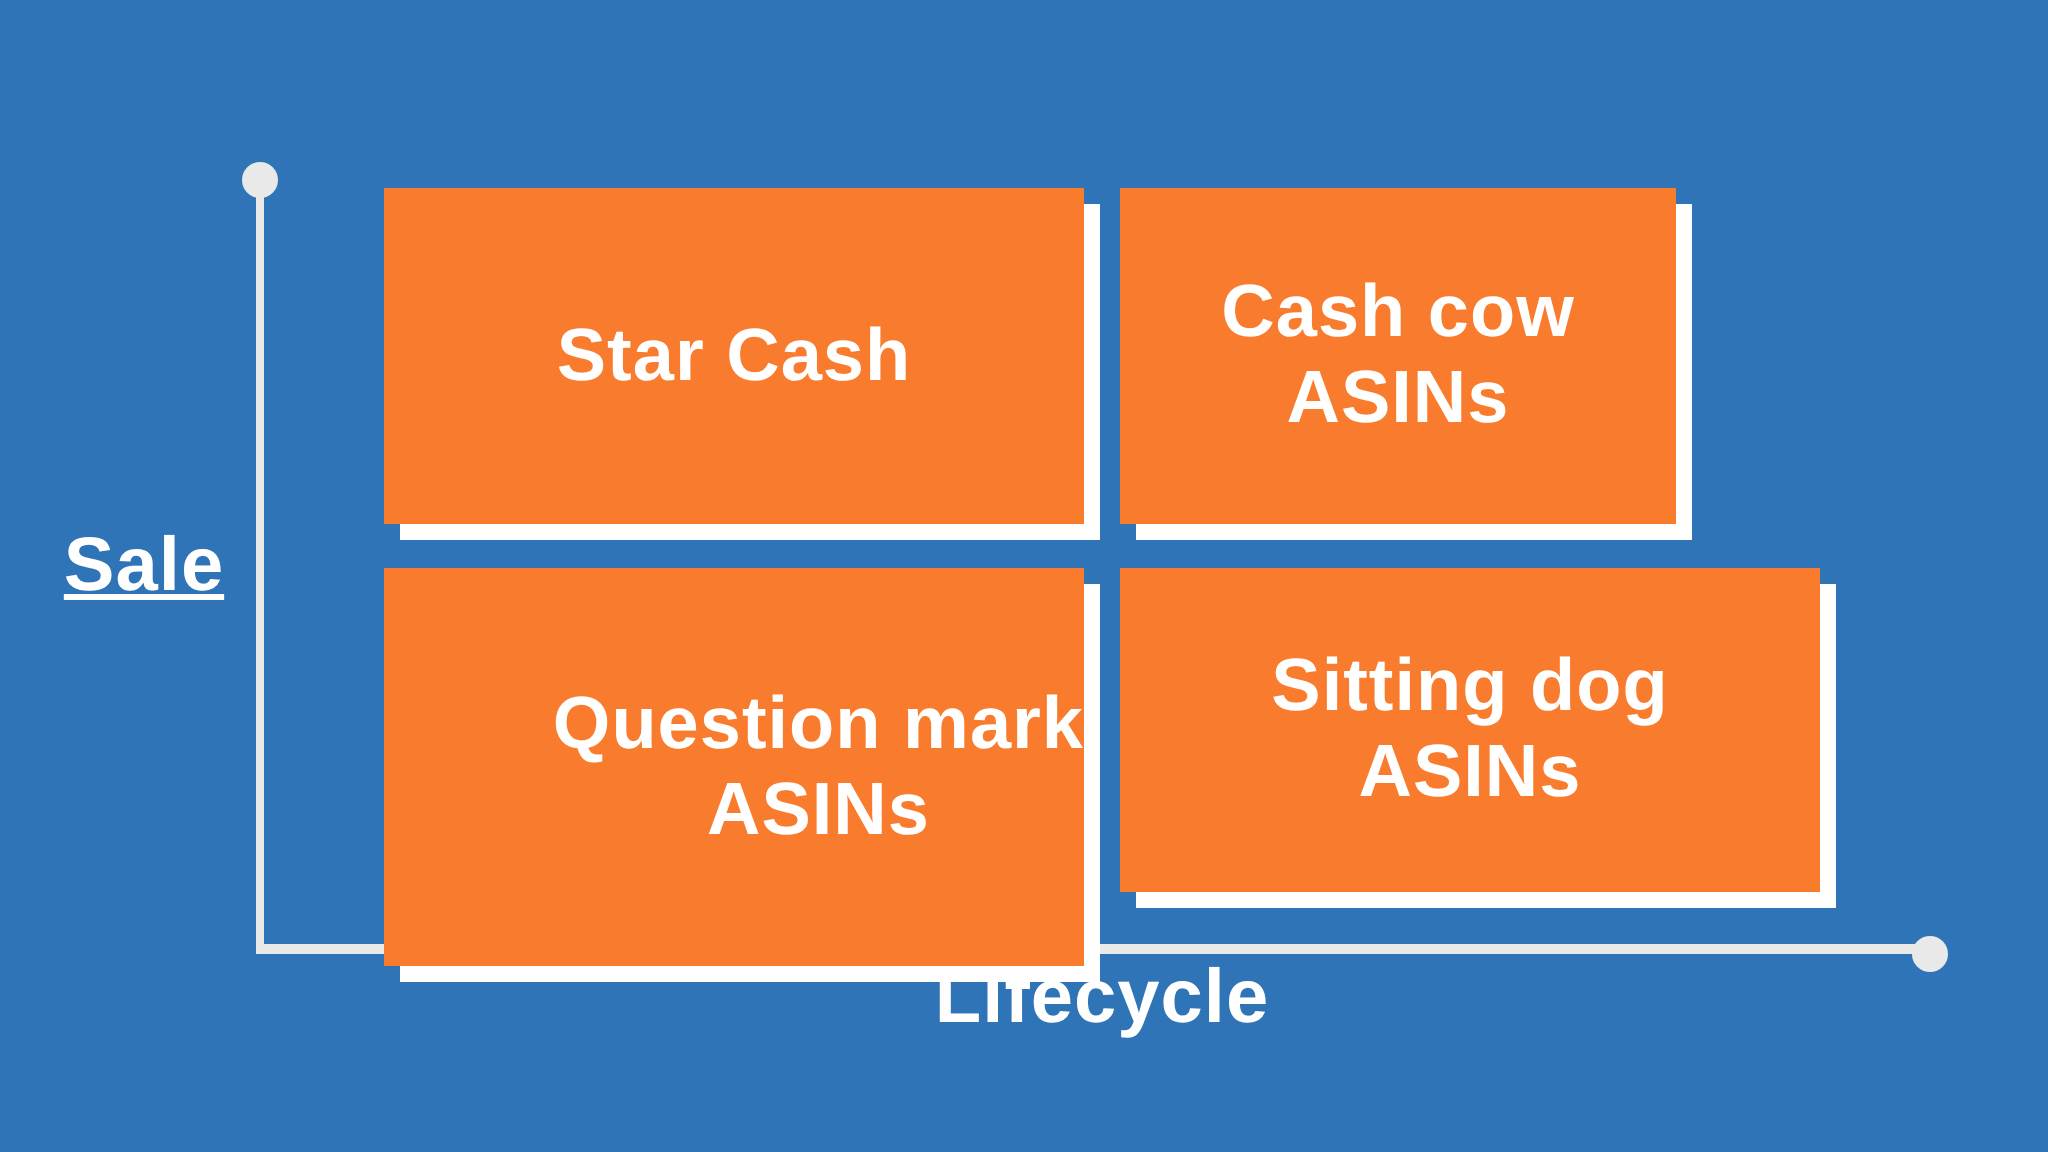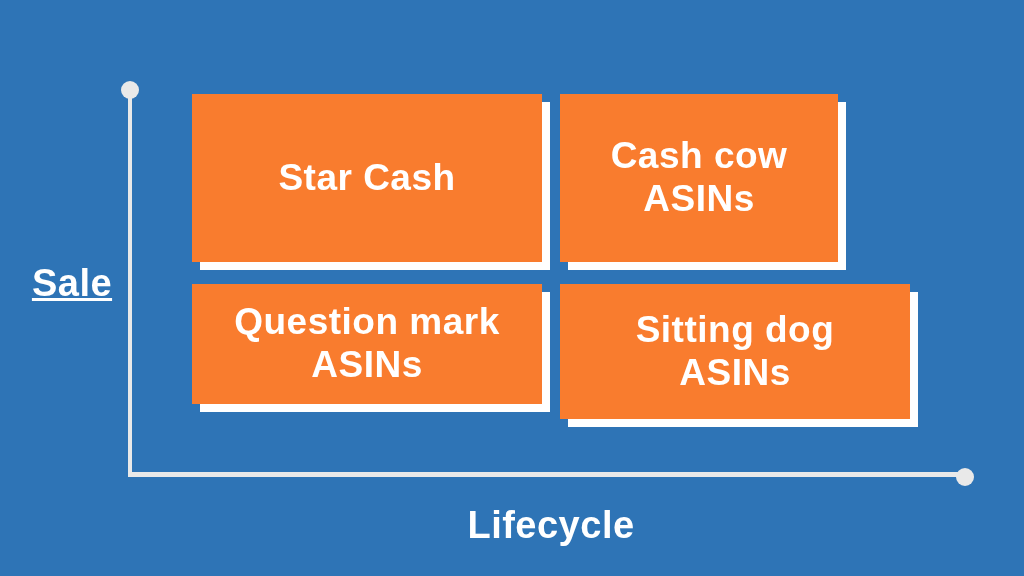--- a/index.html
+++ b/index.html
@@ -17,38 +17,38 @@
     box-shadow: 8px 8px 0 0 var(--shadow, #FFFFFF);
     display: flex; align-items: center; justify-content: center;
   }
   .quad-label {
     color: var(--text, #FFFFFF);
     font-weight: 700; font-size: 37px; line-height: 1.15;
     text-align: center; white-space: pre-line; letter-spacing: 0.5px;
   }
   .q-tl { left: 192px; top: 94px;  width: 350px; height: 168px; }
   .q-tr { left: 560px; top: 94px;  width: 278px; height: 168px; }
-  .q-bl { left: 192px; top: 284px; width: 350px; height: 120px; }
-  .q-br { left: 560px; top: 284px; width: 350px; height: 135px; }
+  .q-bl { left: 192px; top: 284px; width: 350px; height: 199px; justify-content: flex-end; }
+  .q-br { left: 560px; top: 284px; width: 350px; height: 162px; }
 
   .axis { position: absolute; background: var(--axis, #E9E9E9); }
   .axis-y { left: 128px; top: 90px;  width: 4px;   height: 386px; }
   .axis-x { left: 128px; top: 472px; width: 837px; height: 5px; }
 
   .dot { position: absolute; background: var(--axis, #E9E9E9); border-radius: 50%; }
   .dot-top   { left: 121px; top: 81px;  width: 18px; height: 18px; }
   .dot-right { left: 956px; top: 468px; width: 18px; height: 18px; }
 
   .axis-label {
     position: absolute; color: var(--text, #FFFFFF);
     font-weight: 700; font-size: 38px; text-align: center;
     letter-spacing: 0.5px;
   }
   .label-y { left: 17px;  top: 262px; width: 110px; text-decoration: underline; }
-  .label-x { left: 441px; top: 504px; width: 220px; }
+  .label-x { left: 441px; top: 478px; width: 220px; }
 </style>
 </head>
 <body>
 
 <div id="canvas">
 
   <div class="axis axis-y"></div>
   <div class="axis axis-x"></div>
   <div class="dot dot-top"></div>
   <div class="dot dot-right"></div>

